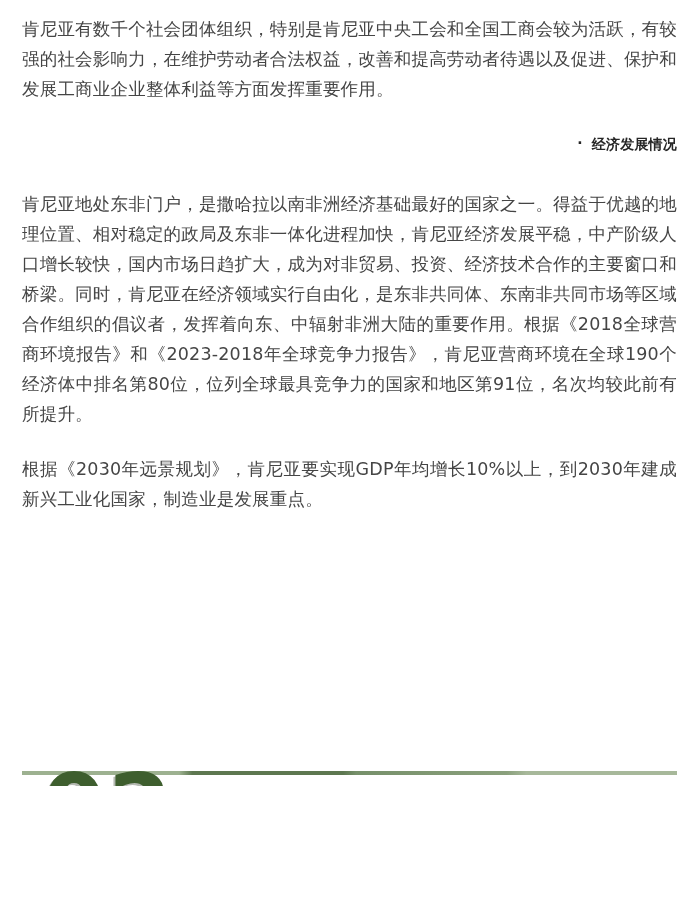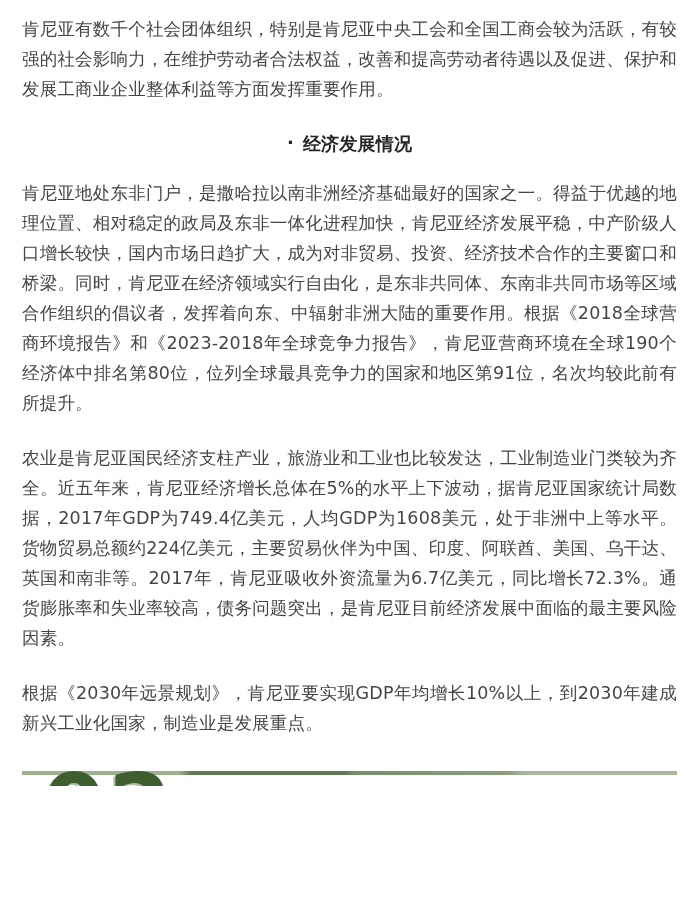--- a/index.html
+++ b/index.html
@@ -23,26 +23,26 @@
     color: #454545;
     font-size: 17.5px;
     line-height: 30px;
     text-align: justify;
     letter-spacing: 0.2px;
   }
   .doc p {
     margin: 0 0 25px 0;
   }
   .bullet-heading {
-    margin: 5px 0 19px 0;
-    font-size: 18px;
+    margin: 5px 0 30px 0;
+    font-size: 14px;
     line-height: 30px;
     font-weight: bold;
     color: #262626;
-    text-align: center;
+    text-align: right;
   }
   .bullet-heading .bullet {
     display: inline-block;
     margin-right: 9px;
     transform: translateY(-1px);
   }
   
   .banner {
     position: absolute;
     left: 0;
@@ -108,21 +108,20 @@
 
     <p>肯尼亚有数千个社会团体组织，特别是肯尼亚中央工会和全国工商会较为活跃，有较强的社会影响力，在维护劳动者合法权益，改善和提高劳动者待遇以及促进、保护和发展工商业企业整体利益等方面发挥重要作用。</p>
 
 
     <h3 class="bullet-heading">
       <span class="bullet">·</span><span>经济发展情况</span>
     </h3>
 
     <p>肯尼亚地处东非门户，是撒哈拉以南非洲经济基础最好的国家之一。得益于优越的地理位置、相对稳定的政局及东非一体化进程加快，肯尼亚经济发展平稳，中产阶级人口增长较快，国内市场日趋扩大，成为对非贸易、投资、经济技术合作的主要窗口和桥梁。同时，肯尼亚在经济领域实行自由化，是东非共同体、东南非共同市场等区域合作组织的倡议者，发挥着向东、中辐射非洲大陆的重要作用。根据《2018全球营商环境报告》和《2023-2018年全球竞争力报告》，肯尼亚营商环境在全球190个经济体中排名第80位，位列全球最具竞争力的国家和地区第91位，名次均较此前有所提升。</p>
 
-    <p>农业是肯尼亚国民经济支柱产业，旅游业和工业也比较发达，工业制造业门类较为齐全。近五年来，肯尼亚经济增长总体在5%的水平上下波动，据肯尼亚国家统计局数据，2017年GDP为749.4亿美元，人均GDP为1608美元，处于非洲中上等水平。货物贸易总额约224亿美元，主要贸易伙伴为中国、印度、阿联酋、美国、乌干达、英国和南非等。2017年，肯尼亚吸收外资流量为6.7亿美元，同比增长72.3%。通货膨胀率和失业率较高，债务问题突出，是肯尼亚目前经济发展中面临的最主要风险因素。</p>
 
     <p>根据《2030年远景规划》，肯尼亚要实现GDP年均增长10%以上，到2030年建成新兴工业化国家，制造业是发展重点。</p>
   </div>
 
   <div class="banner">
     <div class="rule rule-top"></div>
 
     <div class="chapter-number">02</div>
 
     <div class="chapter-title">纺织产业基础</div>

